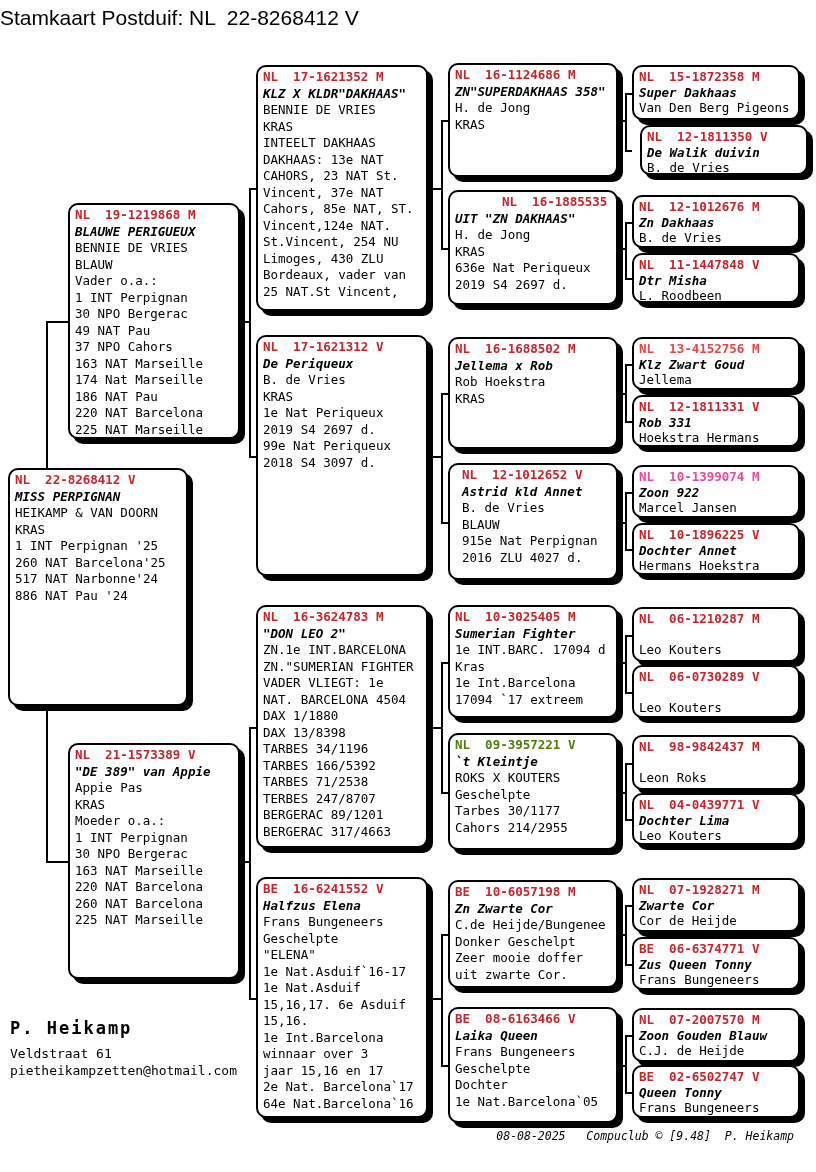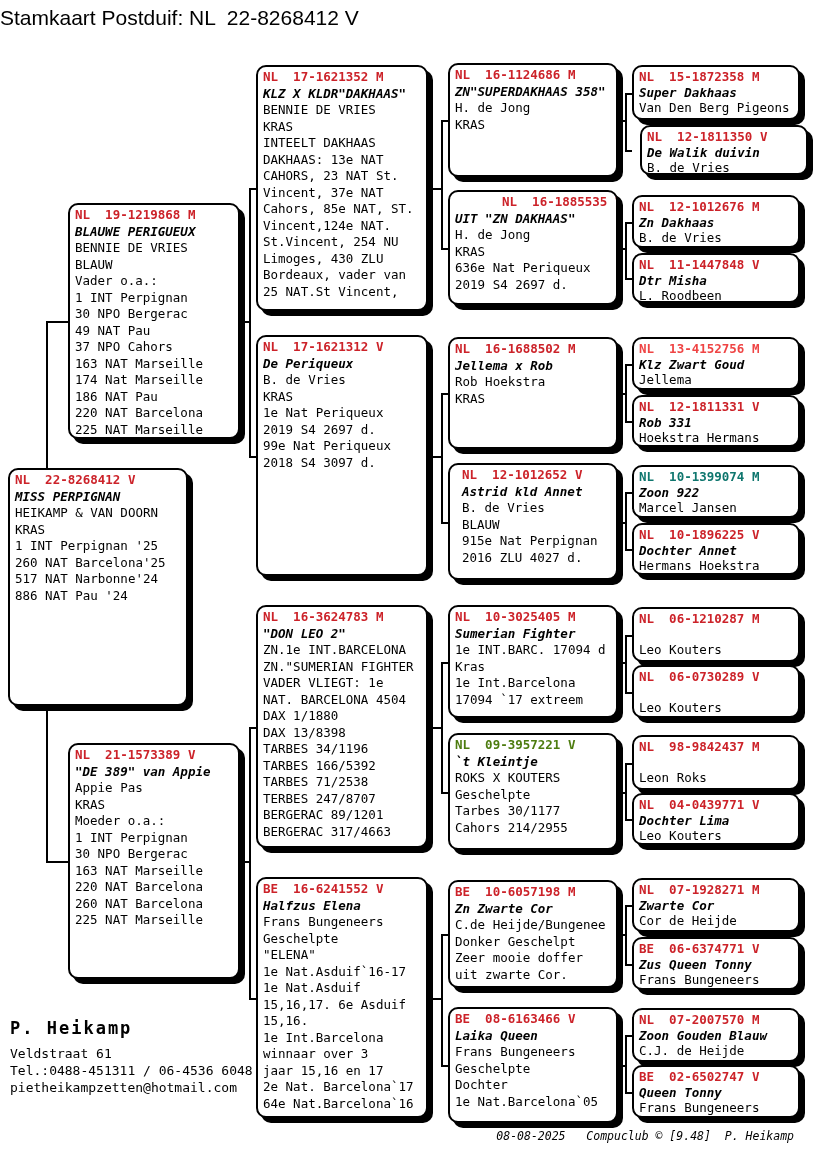--- a/index.html
+++ b/index.html
@@ -99,31 +99,30 @@
       <div class="pbox" style="left: 448px; top: 605px; width: 170px; height: 113px;"><div class="ring" style="color: rgb(204, 34, 41);">NL  10-3025405 M</div><div class="bird-name">Sumerian Fighter</div><div class="bline">1e INT.BARC. 17094 d</div><div class="bline">Kras</div><div class="bline">1e Int.Barcelona</div><div class="bline">17094 `17 extreem</div></div>
       <div class="pbox" style="left: 448px; top: 733px; width: 170px; height: 117px;"><div class="ring" style="color: #4d7c0f;">NL  09-3957221 V</div><div class="bird-name">`t Kleintje</div><div class="bline">ROKS X KOUTERS</div><div class="bline">Geschelpte</div><div class="bline">Tarbes 30/1177</div><div class="bline">Cahors 214/2955</div></div>
       <div class="pbox" style="left: 448px; top: 880px; width: 170px; height: 108px;"><div class="ring" style="color: rgb(204, 34, 41);">BE  10-6057198 M</div><div class="bird-name">Zn Zwarte Cor</div><div class="bline">C.de Heijde/Bungenee</div><div class="bline">Donker Geschelpt</div><div class="bline">Zeer mooie doffer</div><div class="bline">uit zwarte Cor.</div></div>
       <div class="pbox" style="left: 448px; top: 1007px; width: 170px; height: 116px;"><div class="ring" style="color: rgb(204, 34, 41);">BE  08-6163466 V</div><div class="bird-name">Laika Queen</div><div class="bline">Frans Bungeneers</div><div class="bline">Geschelpte</div><div class="bline">Dochter</div><div class="bline">1e Nat.Barcelona`05</div></div>
       <div class="pbox small" style="left: 632px; top: 65px; width: 168px; height: 55px;"><div class="ring" style="color: rgb(204, 34, 41);">NL  15-1872358 M</div><div class="bird-name">Super Dakhaas</div><div class="bline">Van Den Berg Pigeons</div></div>
       <div class="pbox small" style="left: 640px; top: 125px; width: 168px; height: 50px;"><div class="ring" style="color: rgb(204, 34, 41);">NL  12-1811350 V</div><div class="bird-name">De Walik duivin</div><div class="bline">B. de Vries</div></div>
       <div class="pbox small" style="left: 632px; top: 195px; width: 168px; height: 53px;"><div class="ring" style="color: rgb(204, 34, 41);">NL  12-1012676 M</div><div class="bird-name">Zn Dakhaas</div><div class="bline">B. de Vries</div></div>
       <div class="pbox small" style="left: 632px; top: 253px; width: 168px; height: 50px;"><div class="ring" style="color: rgb(204, 34, 41);">NL  11-1447848 V</div><div class="bird-name">Dtr Misha</div><div class="bline">L. Roodbeen</div></div>
       <div class="pbox small" style="left: 632px; top: 337px; width: 168px; height: 53px;"><div class="ring" style="color: #ef4444;">NL  13-4152756 M</div><div class="bird-name">Klz Zwart Goud</div><div class="bline">Jellema</div></div>
       <div class="pbox small" style="left: 632px; top: 395px; width: 168px; height: 52px;"><div class="ring" style="color: rgb(204, 34, 41);">NL  12-1811331 V</div><div class="bird-name">Rob 331</div><div class="bline">Hoekstra Hermans</div></div>
-      <div class="pbox small" style="left: 632px; top: 465px; width: 168px; height: 53px;"><div class="ring" style="color: #0f766e;">NL  10-1399074 M</div><div class="bird-name">Zoon 922</div><div class="bline">Marcel Jansen</div></div>
+      <div class="pbox small" style="left: 632px; top: 465px; width: 168px; height: 53px;"><div class="ring" style="color: #ec4899;">NL  10-1399074 M</div><div class="bird-name">Zoon 922</div><div class="bline">Marcel Jansen</div></div>
       <div class="pbox small" style="left: 632px; top: 523px; width: 168px; height: 52px;"><div class="ring" style="color: rgb(204, 34, 41);">NL  10-1896225 V</div><div class="bird-name">Dochter Annet</div><div class="bline">Hermans Hoekstra</div></div>
       <div class="pbox small" style="left: 632px; top: 607px; width: 168px; height: 55px;"><div class="ring" style="color: rgb(204, 34, 41);">NL  06-1210287 M</div><div class="bird-name"> </div><div class="bline">Leo Kouters</div></div>
       <div class="pbox small" style="left: 632px; top: 665px; width: 168px; height: 53px;"><div class="ring" style="color: rgb(204, 34, 41);">NL  06-0730289 V</div><div class="bird-name"> </div><div class="bline">Leo Kouters</div></div>
       <div class="pbox small" style="left: 632px; top: 735px; width: 168px; height: 55px;"><div class="ring" style="color: rgb(204, 34, 41);">NL  98-9842437 M</div><div class="bird-name"> </div><div class="bline">Leon Roks</div></div>
       <div class="pbox small" style="left: 632px; top: 793px; width: 168px; height: 52px;"><div class="ring" style="color: rgb(204, 34, 41);">NL  04-0439771 V</div><div class="bird-name">Dochter Lima</div><div class="bline">Leo Kouters</div></div>
       <div class="pbox small" style="left: 632px; top: 878px; width: 168px; height: 54px;"><div class="ring" style="color: rgb(204, 34, 41);">NL  07-1928271 M</div><div class="bird-name">Zwarte Cor</div><div class="bline">Cor de Heijde</div></div>
       <div class="pbox small" style="left: 632px; top: 937px; width: 168px; height: 53px;"><div class="ring" style="color: rgb(204, 34, 41);">BE  06-6374771 V</div><div class="bird-name">Zus Queen Tonny</div><div class="bline">Frans Bungeneers</div></div>
       <div class="pbox small" style="left: 632px; top: 1008px; width: 168px; height: 54px;"><div class="ring" style="color: rgb(204, 34, 41);">NL  07-2007570 M</div><div class="bird-name">Zoon Gouden Blauw</div><div class="bline">C.J. de Heijde</div></div>
       <div class="pbox small" style="left: 632px; top: 1065px; width: 168px; height: 53px;"><div class="ring" style="color: rgb(204, 34, 41);">BE  02-6502747 V</div><div class="bird-name">Queen Tonny</div><div class="bline">Frans Bungeneers</div></div>
     </div>
   <div id="owner">
     <div class="owner-name">P. Heikamp</div>
     <div class="owner-line">Veldstraat 61</div>
-    <div class="owner-line">Tel.:0488-451311 / 06-4536 6048</div>
     <div class="owner-line">pietheikampzetten@hotmail.com</div>
   </div>
   <div id="footer">08-08-2025   Compuclub © [9.48]  P. Heikamp</div>
 </div>
 
 </body></html>

